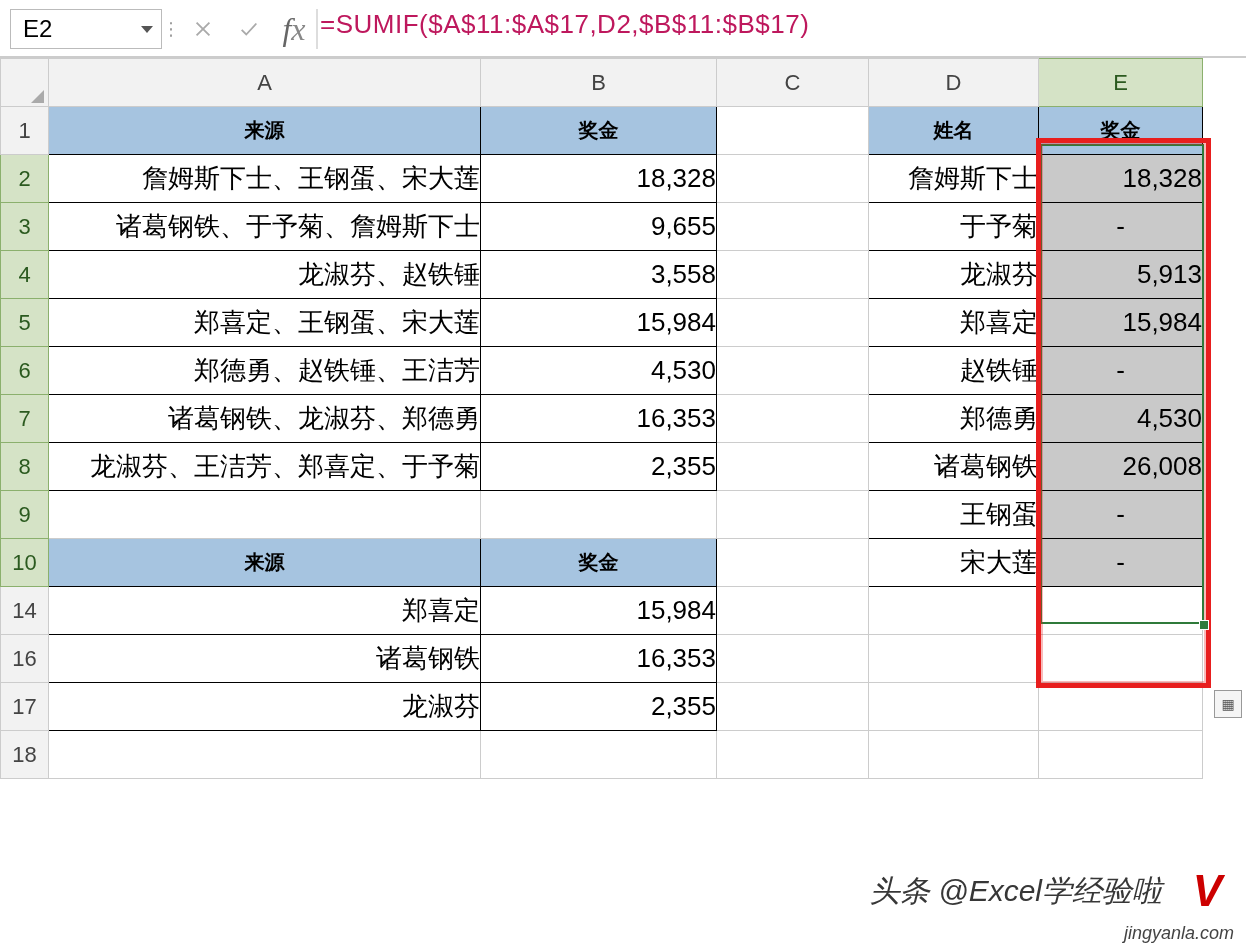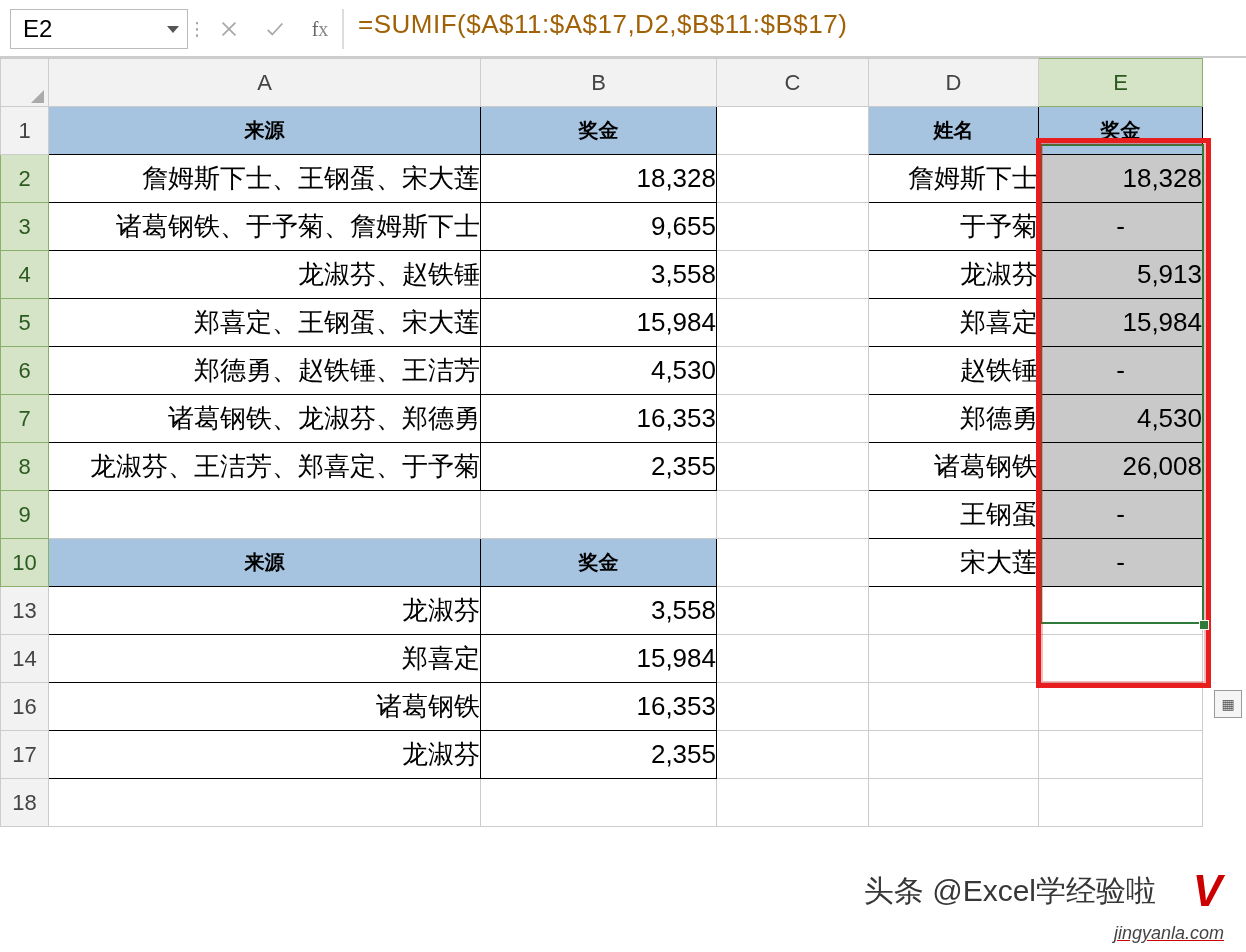--- a/index.html
+++ b/index.html
@@ -17,21 +17,21 @@
     
     .formula-bar-area {
       display: flex;
       align-items: center;
       padding: 8px 4px 6px 10px;
       border-bottom: 2px solid #ccc;
       height: 58px;
       background: #fff;
     }
     .name-box {
-      width: 178px;
+      width: 152px;
       height: 40px;
       border: 1.5px solid #bbb;
       display: flex;
       align-items: center;
       justify-content: space-between;
       padding: 0 8px 0 12px;
       font-size: 24px;
       background: #fff;
     }
     .name-box .dd {
@@ -50,34 +50,35 @@
       width: 46px;
       height: 40px;
       display: flex;
       align-items: center;
       justify-content: center;
       color: #888;
       font-size: 22px;
     }
     .fb-btn svg { width: 22px; height: 22px; }
     .fx-label {
+      font-style: italic;
       font-family: "Times New Roman", serif;
-      font-size: 20px;
+      font-size: 32px;
       color: #666;
       width: 44px;
       text-align: center;
     }
     .formula-input {
       flex: 1;
       height: 40px;
       border: none;
       border-left: 2px solid #ddd;
       font-size: 26px;
-      padding-left: 14px;
-      color: #a16207;
+      padding-left: 2px;
+      color: #be185d;
       letter-spacing: 0.5px;
     }
     .afx { color:#888; }
 
     
     .grid-wrap { position: relative; }
     table.sheet {
       border-collapse: collapse;
       table-layout: fixed;
     }
@@ -162,32 +163,32 @@
       border:2px solid #2f7a3a;
       pointer-events:none;
     }
 
     
     .colhdr.sel, .rowhdr.sel { background:#d5e3c6; color:#2b5a1f; border-color:#8bb06d; }
 
     
     .wm1 {
       position:absolute;
-      bottom:40px; right:90px;
+      bottom:40px; right:84px;
       font-size:30px; color:#222;
       text-shadow:0 0 3px #fff,0 0 3px #fff;
       white-space:nowrap;
       opacity:0.9;
+      font-style:italic;
     }
     .wm2 {
       position:absolute;
-      bottom:8px; right:22px;
+      bottom:8px; right:12px;
       font-size:18px; color:#c00;
       font-style:italic;
-      text-decoration:underline;
     }
     .wm2b{ color:#444; font-style:italic; }
     .vmark{
       position:absolute; bottom:36px; right:24px;
       color:#c00; font-size:44px; font-weight:bold; font-style:italic;
     }
   </style>
 </head>
 <body>
 
@@ -306,28 +307,20 @@
         </tr>
         <tr>
           <th class="rowhdr sel">10</th>
           <td class="cell hdrcell bord">来源</td>
           <td class="cell hdrcell bord">奖金</td>
           <td class="cell "></td>
           <td class="cell bord txt-left">宋大莲</td>
           <td class="cell bord txt-center grayfill">-</td>
         </tr>
         <tr>
-          <th class="rowhdr">13</th>
-          <td class="cell bord txt-left">龙淑芬</td>
-          <td class="cell bord txt-right">3,558</td>
-          <td class="cell "></td>
-          <td class="cell "></td>
-          <td class="cell "></td>
-        </tr>
-        <tr>
           <th class="rowhdr">14</th>
           <td class="cell bord txt-left">郑喜定</td>
           <td class="cell bord txt-right">15,984</td>
           <td class="cell "></td>
           <td class="cell "></td>
           <td class="cell "></td>
         </tr>
         <tr>
           <th class="rowhdr">16</th>
           <td class="cell bord txt-left">诸葛钢铁</td>

